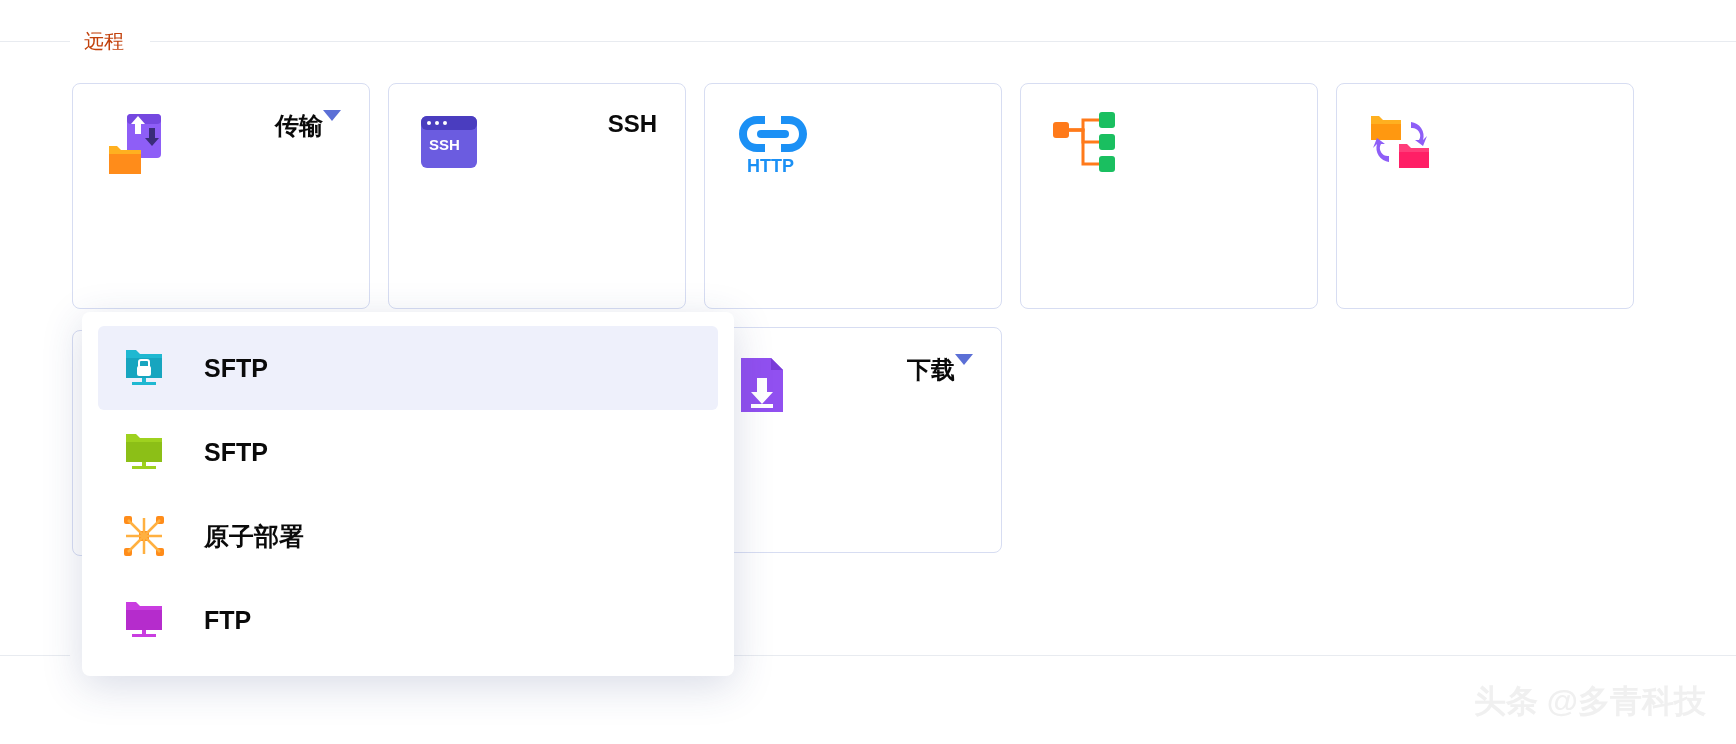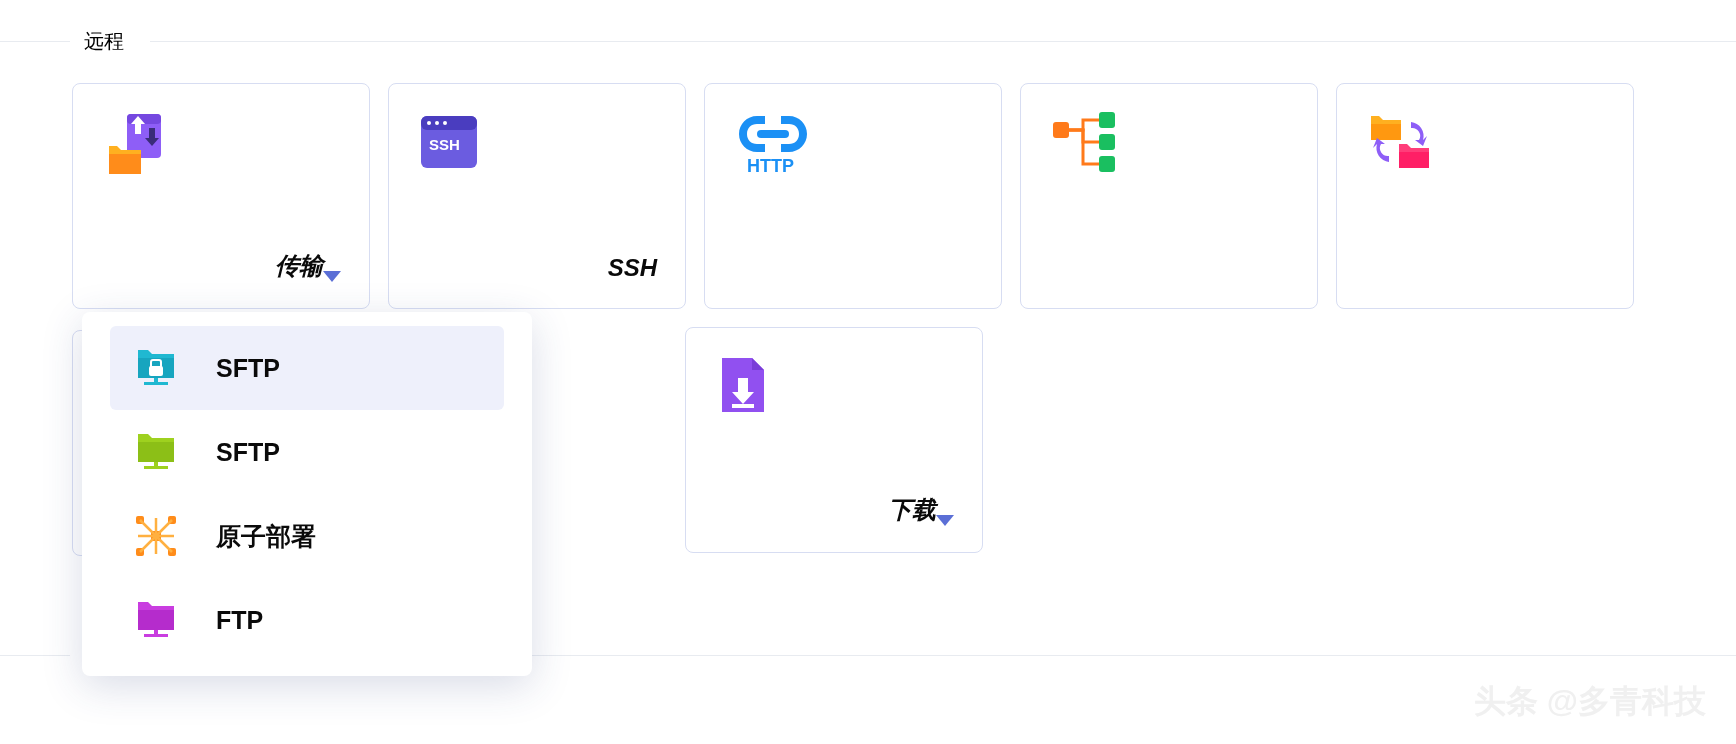--- a/index.html
+++ b/index.html
@@ -25,21 +25,21 @@
       background: #e8ebf0;
       width: 70px;
     }
     .header-line-right {
       height: 1px;
       background: #e8ebf0;
       flex: 1;
       margin-left: 12px;
     }
     .section-title {
-      color: #000000;
+      color: #c2410c;
       font-size: 20px;
       font-weight: 500;
       padding: 0 14px;
     }
     .cards-grid {
       display: flex;
       gap: 18px;
       padding: 0 72px;
       flex-wrap: wrap;
     }
@@ -55,51 +55,50 @@
       background: #fff;
       position: relative;
     }
     .card-icon-wrap {
       height: 80px;
       display: flex;
       align-items: flex-start;
     }
     .card-footer {
       display: flex;
-      align-items: flex-end;
+      align-items: flex-start;
       justify-content: space-between;
-      font-style: italic;
     }
     .card-label {
       font-size: 24px;
       font-weight: 700;
       color: #0a0a0a;
     }
     .chevron {
       width: 0;
       height: 0;
       border-left: 9px solid transparent;
       border-right: 9px solid transparent;
       border-top: 11px solid #5B6FD6;
     }
     .second-row {
       margin-top: 18px;
-      padding: 0 53px;
+      padding: 0 72px;
       display: flex;
       gap: 18px;
     }
     .dropdown {
       position: absolute;
       top: 312px;
       left: 82px;
-      width: 450px;
+      width: 652px;
       background: #fff;
       border-radius: 8px;
       box-shadow: 0 10px 40px rgba(45, 60, 120, 0.18);
-      padding: 14px 28px;
+      padding: 14px 16px;
       z-index: 10;
     }
     .dropdown-item {
       display: flex;
       align-items: center;
       padding: 16px 20px;
       border-radius: 6px;
       gap: 34px;
     }
     .dropdown-item.active {

